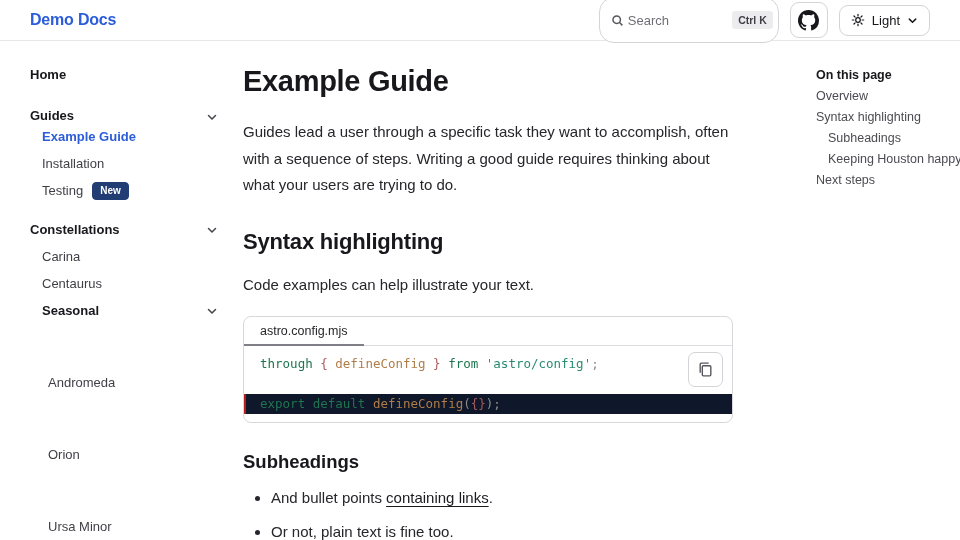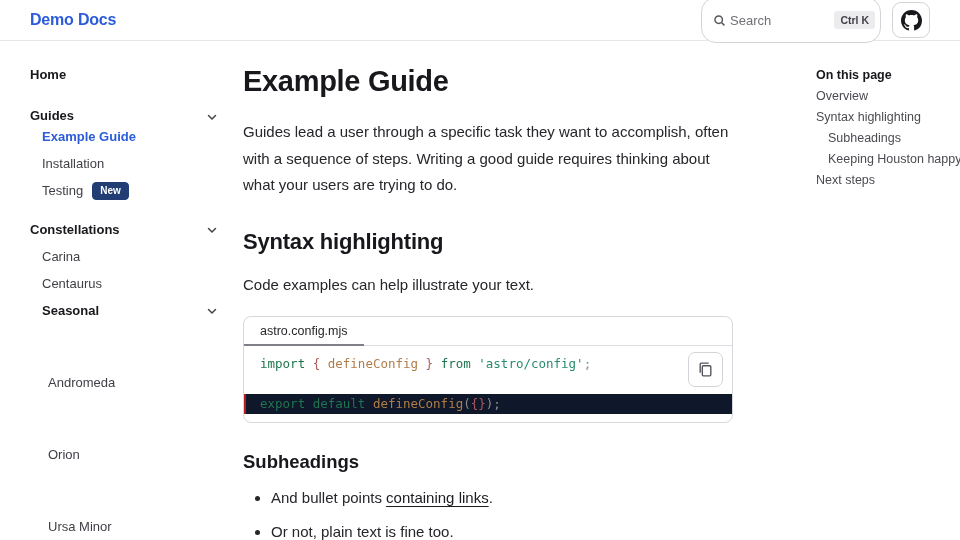--- a/index.html
+++ b/index.html
@@ -126,20 +126,34 @@
       <span>Search</span>
       <span class="kbd">Ctrl K</span>
     </div>
     <div class="gh-btn">
       <span style="display:flex;">
         <svg width="21" height="21" viewBox="0 0 16 16" fill="currentColor">
           <path d="M8 0C3.58 0 0 3.58 0 8c0 3.54 2.29 6.53 5.47 7.59.4.07.55-.17.55-.38 0-.19-.01-.82-.01-1.49-2.01.37-2.53-.49-2.69-.94-.09-.23-.48-.94-.82-1.13-.28-.15-.68-.52-.01-.53.63-.01 1.08.58 1.23.82.72 1.21 1.87.87 2.33.66.07-.52.28-.87.51-1.07-1.78-.2-3.64-.89-3.64-3.95 0-.87.31-1.59.82-2.15-.08-.2-.36-1.02.08-2.12 0 0 .67-.21 2.2.82.64-.18 1.32-.27 2-.27s1.36.09 2 .27c1.53-1.04 2.2-.82 2.2-.82.44 1.1.16 1.92.08 2.12.51.56.82 1.27.82 2.15 0 3.07-1.87 3.75-3.65 3.95.29.25.54.73.54 1.48 0 1.07-.01 1.93-.01 2.2 0 .21.15.46.55.38A8.01 8.01 0 0 0 16 8c0-4.42-3.58-8-8-8z"></path>
         </svg>
       </span>
     </div>
+    <div class="theme-select">
+      <span style="display:flex;">
+        <svg width="14" height="14" viewBox="0 0 16 16" fill="none" stroke="currentColor" stroke-width="1.4" stroke-linecap="round">
+          <circle cx="8" cy="8" r="2.6"></circle>
+          <path d="M8 1.5v1.8M8 12.7v1.8M1.5 8h1.8M12.7 8h1.8M3.4 3.4l1.3 1.3M11.3 11.3l1.3 1.3M12.6 3.4l-1.3 1.3M4.7 11.3l-1.3 1.3"></path>
+        </svg>
+      </span>
+      <span>Light</span>
+      <span class="chev">
+        <svg width="11" height="11" viewBox="0 0 12 12" fill="none" stroke="currentColor" stroke-width="1.6" stroke-linecap="round">
+            <path d="M2.5 4.5 L6 8 L9.5 4.5"></path>
+          </svg>
+      </span>
+    </div>
   </div>
 </div>
 
 <nav class="sidebar">
   <div class="nav-row bold">
     <span>Home</span>
   </div>
   <div class="nav-row bold gap-sm">
     <span>Guides</span>
     <span class="chev">
@@ -203,21 +217,21 @@
   <p class="para">Guides lead a user through a specific task they want to accomplish, often with a sequence of steps. Writing a good guide requires thinking about what your users are trying to do.</p>
 
   <h2 class="h2">Syntax highlighting</h2>
   <p class="para" style="margin-top:17px;">Code examples can help illustrate your text.</p>
 
   <div class="code-frame">
     <div class="code-tabs">
       <div class="code-tab">astro.config.mjs</div>
     </div>
     <div class="code-body">
-      <div class="code-line"><span class="tok-kw">import </span><span class="tok-br">{ </span><span class="tok-id">defineConfig</span><span class="tok-br"> }</span><span class="tok-kw"> from </span><span class="tok-str">'astro/config'</span><span class="tok-pu">;</span></div>
+      <div class="code-line"><span class="tok-kw">through </span><span class="tok-br">{ </span><span class="tok-id">defineConfig</span><span class="tok-br"> }</span><span class="tok-kw"> from </span><span class="tok-str">'astro/config'</span><span class="tok-pu">;</span></div>
       <div class="code-line"></div>
       <div class="code-line hl"><span class="tok-kw">export default </span><span class="tok-id">defineConfig</span><span class="tok-pu">(</span><span class="tok-br">{}</span><span class="tok-pu">);</span></div>
     </div>
     <button class="copy-btn">
       <span style="display:flex;">
         <svg width="17" height="17" viewBox="0 0 16 16" fill="none" stroke="currentColor" stroke-width="1.3">
           <rect x="5" y="4.5" width="8" height="9.5" rx="1"></rect>
           <path d="M3 11V3a1 1 0 0 1 1-1h7"></path>
         </svg>
       </span>

